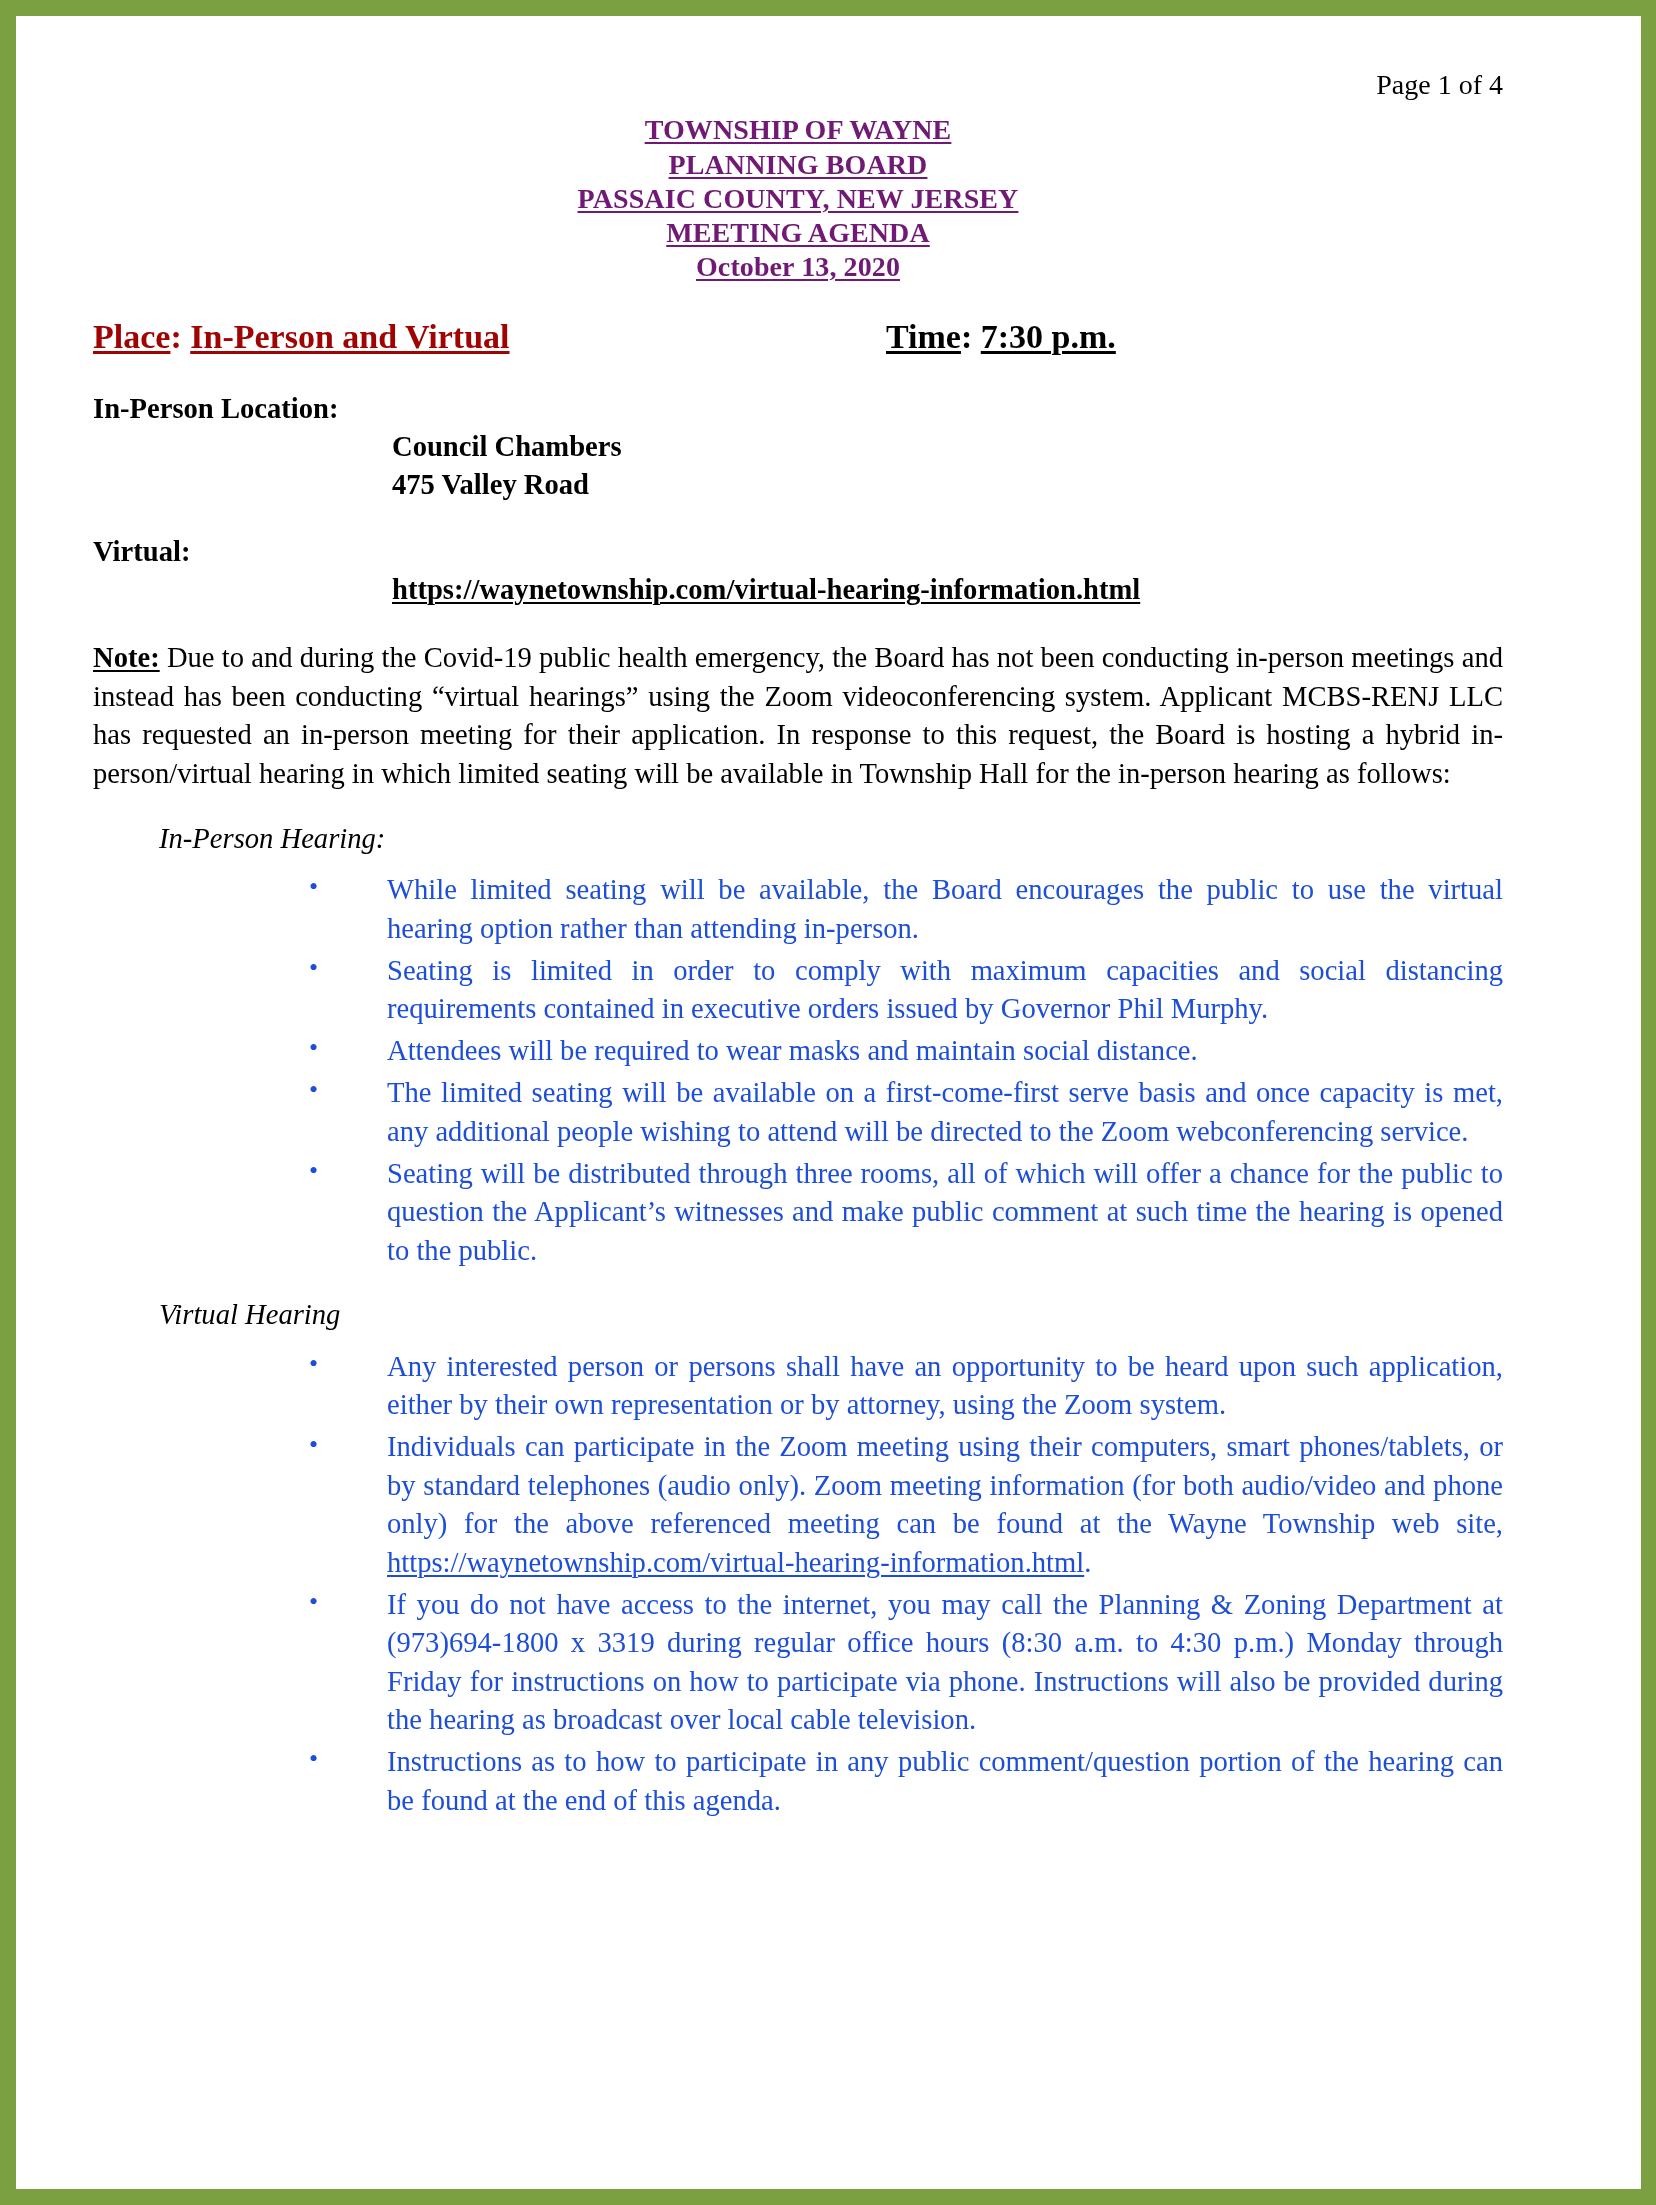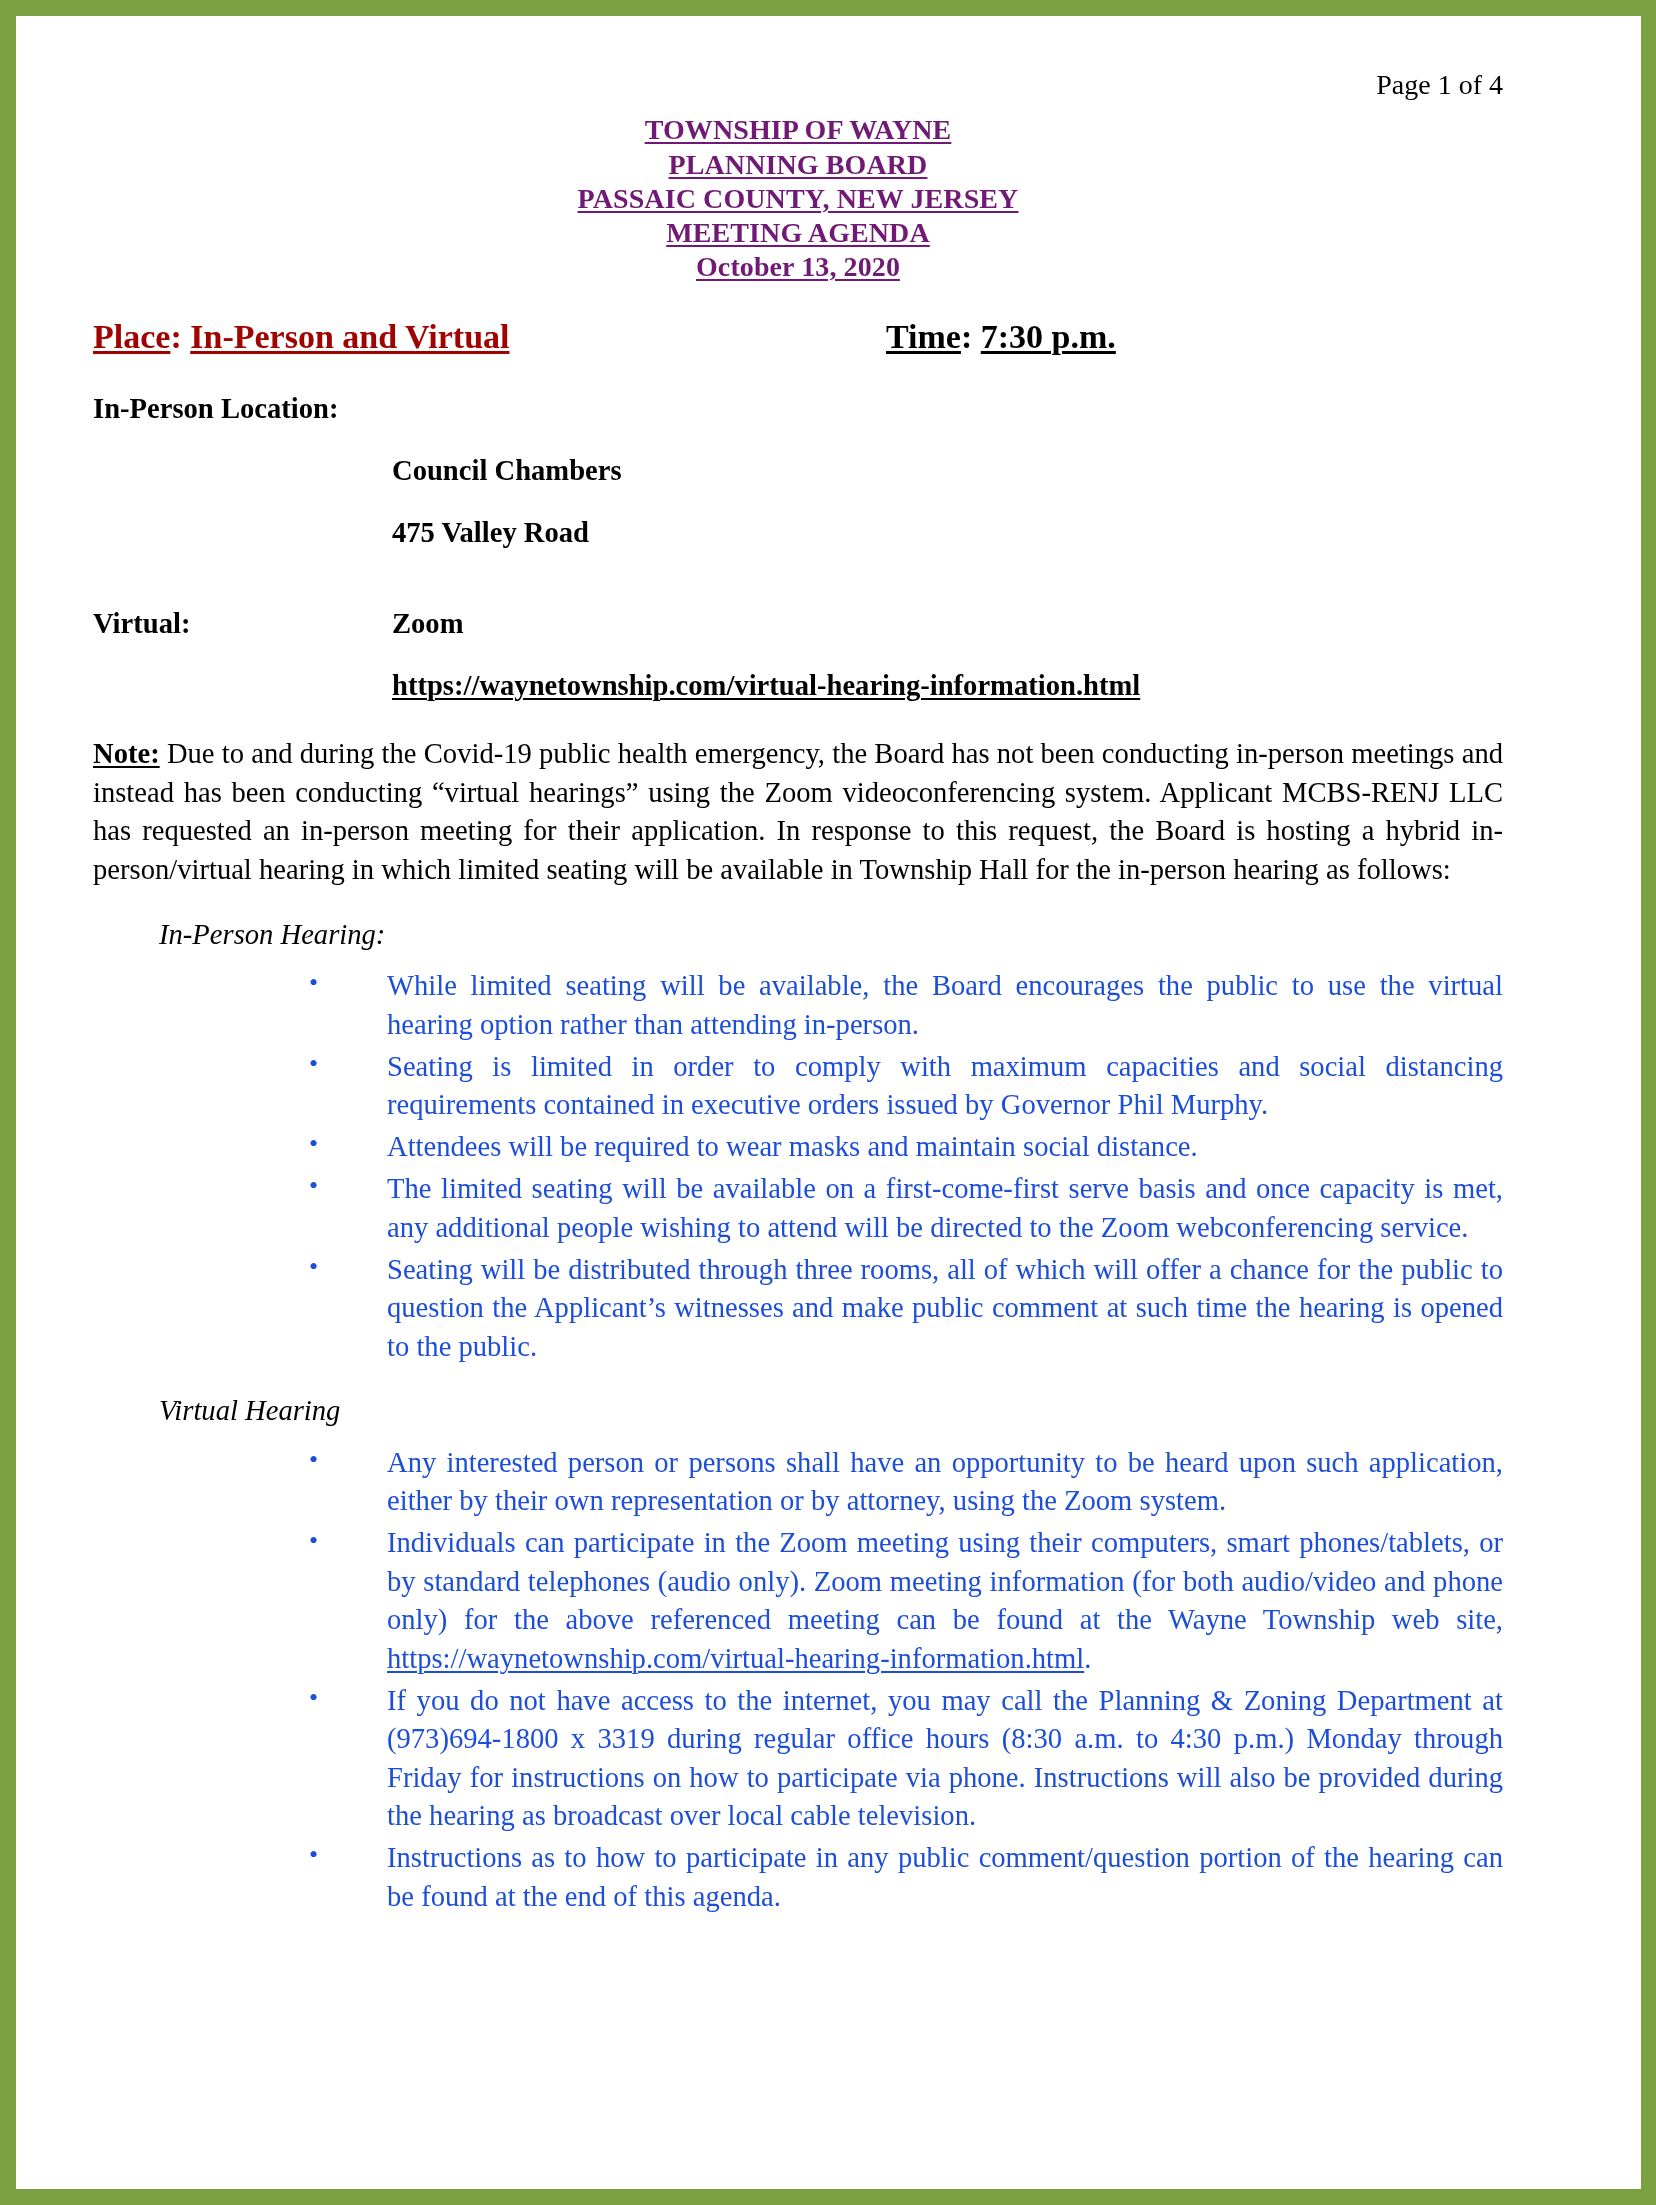--- a/index.html
+++ b/index.html
@@ -94,21 +94,20 @@
 
   
   .loc-block { margin-top: 34px; }
   .loc-row {
     display: flex;
     align-items: flex-start;
     font-size: 28.6px;
     font-weight: bold;
     line-height: 1.34;
     color: #000;
-    margin-top: 24px;
   }
   .loc-label { flex: 0 0 299px; }
   .loc-value { flex: 1 1 auto; }
   .loc-gap { height: 28px; }
   .loc-value .link {
     text-decoration: underline;
     text-decoration-thickness: 2.3px;
     text-underline-offset: 0.09em;
   }
 
@@ -200,21 +199,20 @@
       </div>
       <div class="loc-row">
         <div class="loc-label"></div>
         <div class="loc-value">475 Valley Road</div>
       </div>
 
       <div class="loc-gap"></div>
 
       <div class="loc-row">
         <div class="loc-label">Virtual:</div>
-        <div class="loc-value">Zoom</div>
       </div>
       <div class="loc-row">
         <div class="loc-label"></div>
         <div class="loc-value"><span class="link">https://waynetownship.com/virtual-hearing-information.html</span></div>
       </div>
     </div>
 
     <p class="note-para"><span class="note-label">Note:</span><span> Due to and during the Covid-19 public health emergency, the Board has not been conducting in-person meetings and instead has been conducting “virtual hearings” using the Zoom videoconferencing system. Applicant MCBS-RENJ LLC has requested an in-person meeting for their application. In response to this request, the Board is hosting a hybrid in-person/virtual hearing in which limited seating will be available in Township Hall for the in-person hearing as follows:</span></p>
 
     <div class="sub-head">In-Person Hearing:</div>

